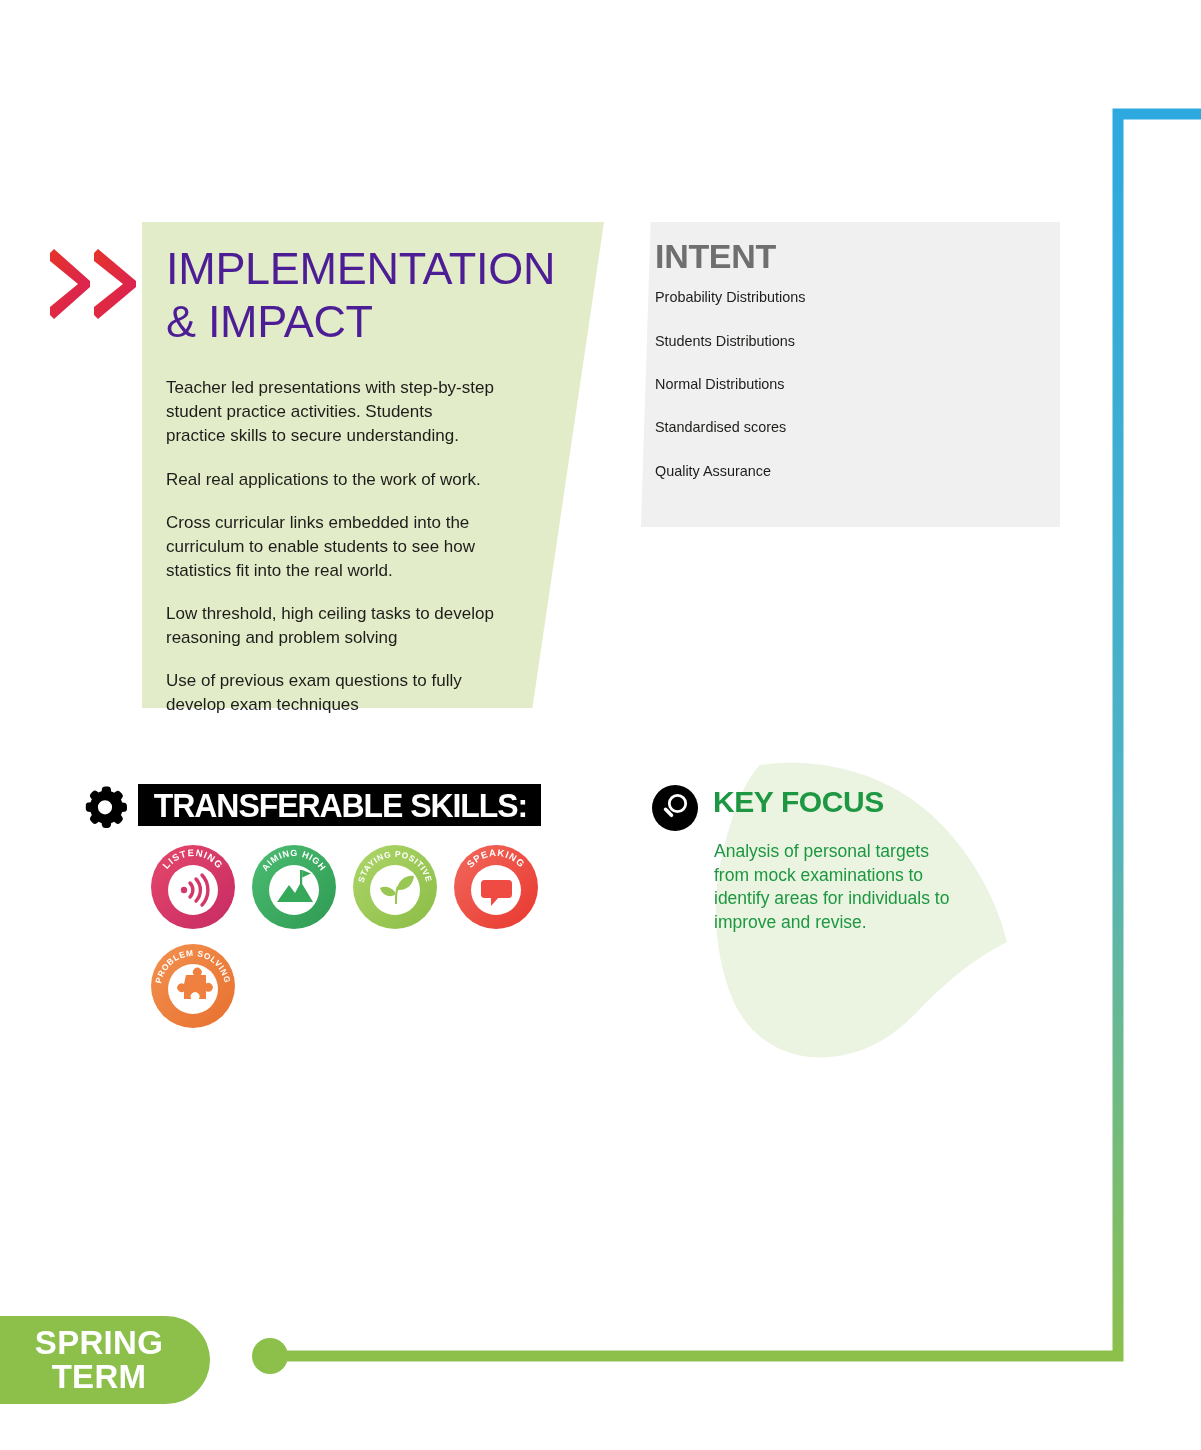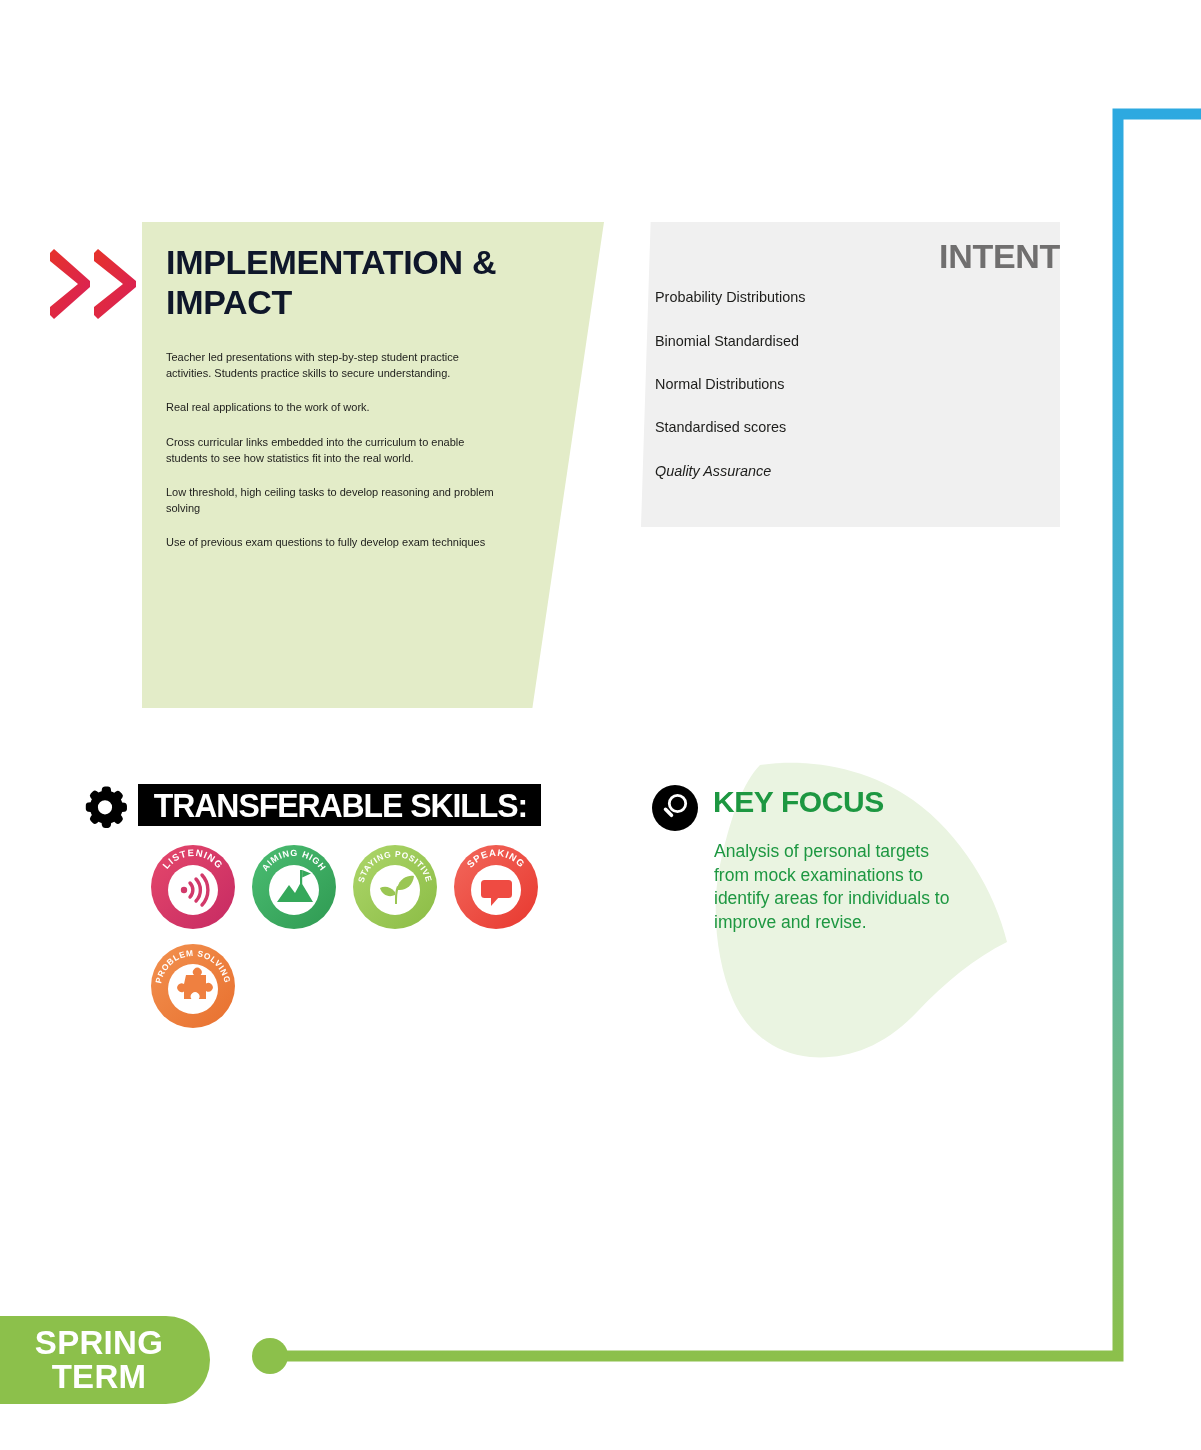--- a/index.html
+++ b/index.html
@@ -15,47 +15,47 @@
   .rail-svg { position:absolute; left:0; top:0; width:1201px; height:1450px; pointer-events:none; }
 
   
   .impl-panel {
     position:absolute; left:142px; top:222px; width:462px; height:486px;
     background:#e3ecc8;
     clip-path: polygon(0 0, 100% 0, 100% 0, 84.5% 100%, 0 100%);
   }
   .impl-inner { position:absolute; left:142px; top:222px; width:420px; padding:20px 24px 0 24px; }
   .impl-title {
-    font-size:34px; font-weight:bold; color:#0f172a; line-height:1.18;
+    font-size:45px; font-weight:normal; color:#4c1d95; line-height:1.18;
     letter-spacing:-0.3px; width:360px;
   }
   .impl-body { margin-top:28px; width:330px; }
   .impl-body p {
-    font-size:11px; color:#1d1d1b; line-height:1.42; margin-bottom:19px;
+    font-size:17px; color:#1d1d1b; line-height:1.42; margin-bottom:19px;
   }
   .impl-body p:last-child { margin-bottom:12px; }
 
   
   .chevrons { position:absolute; left:44px; top:243px; width:100px; height:80px; }
 
   
   .intent-panel {
     position:absolute; left:641px; top:222px; width:419px; height:305px;
     background:#f0f0f0;
     clip-path: polygon(2.3% 0, 100% 0, 100% 100%, 0 100%);
   }
   .intent-inner { position:absolute; left:641px; top:222px; width:419px; padding:16px 0 0 14px; }
   .intent-title {
-    font-size:34px; font-weight:bold; color:#706f6f; letter-spacing:-0.3px; line-height:1.1;text-align:right;
+    font-size:34px; font-weight:bold; color:#706f6f; letter-spacing:-0.3px; line-height:1.1;
   }
   .intent-list { margin-top:14px; }
   .intent-list li {
     list-style:none; font-size:14.4px; color:#1d1d1b; margin-bottom:26px; line-height:1.2;
   }
-  .intent-list li:last-child { margin-bottom:0;font-style:italic; }
+  .intent-list li:last-child { margin-bottom:0; }
 
   
   .gear-icon { position:absolute; left:80px; top:782px; width:50px; height:50px; }
   .skills-banner {
     position:absolute; left:138px; top:784px; height:42px;
     background:#000; color:#fff; display:flex; align-items:center;
     padding:0 8px 0 10px;
   }
   .skills-banner span {
     font-size:33px; font-weight:bold; letter-spacing:-1.1px; line-height:1;
@@ -125,21 +125,21 @@
       <p>Low threshold, high ceiling tasks to develop reasoning and problem solving</p>
       <p>Use of previous exam questions to fully develop exam techniques</p>
     </div>
   </div>
 
   <div class="intent-panel"></div>
   <div class="intent-inner">
     <div class="intent-title">INTENT</div>
     <ul class="intent-list">
       <li>Probability Distributions</li>
-      <li>Binomial Standardised</li>
+      <li>Students Distributions</li>
       <li>Normal Distributions</li>
       <li>Standardised scores</li>
       <li>Quality Assurance</li>
     </ul>
   </div>
 
   <svg class="gear-icon" viewBox="0 0 50 50">
     <path fill="#000" d="M25 4.5c-1.6 0-2.9 1.1-3.1 2.6l-.3 2.2a15 15 0 0 0-3 1.25l-1.8-1.35a3.1 3.1 0 0 0-4 .28l-2 2a3.1 3.1 0 0 0-.28 4l1.35 1.8a15 15 0 0 0-1.25 3l-2.2.3A3.1 3.1 0 0 0 5.8 23.9v2.8c0 1.6 1.1 2.9 2.6 3.1l2.2.3c.3 1.05.72 2.05 1.25 3l-1.35 1.8a3.1 3.1 0 0 0 .28 4l2 2a3.1 3.1 0 0 0 4 .28l1.8-1.35c.95.53 1.95.95 3 1.25l.3 2.2a3.1 3.1 0 0 0 3.1 2.6h2.8c1.6 0 2.9-1.1 3.1-2.6l.3-2.2c1.05-.3 2.05-.72 3-1.25l1.8 1.35a3.1 3.1 0 0 0 4-.28l2-2a3.1 3.1 0 0 0 .28-4l-1.35-1.8c.53-.95.95-1.95 1.25-3l2.2-.3a3.1 3.1 0 0 0 2.6-3.1v-2.8c0-1.6-1.1-2.9-2.6-3.1l-2.2-.3a15 15 0 0 0-1.25-3l1.35-1.8a3.1 3.1 0 0 0-.28-4l-2-2a3.1 3.1 0 0 0-4-.28l-1.8 1.35a15 15 0 0 0-3-1.25l-.3-2.2A3.1 3.1 0 0 0 27.8 4.5zM25 18.2a7.1 7.1 0 1 1 0 14.2 7.1 7.1 0 0 1 0-14.2z"></path>
   </svg>
 

